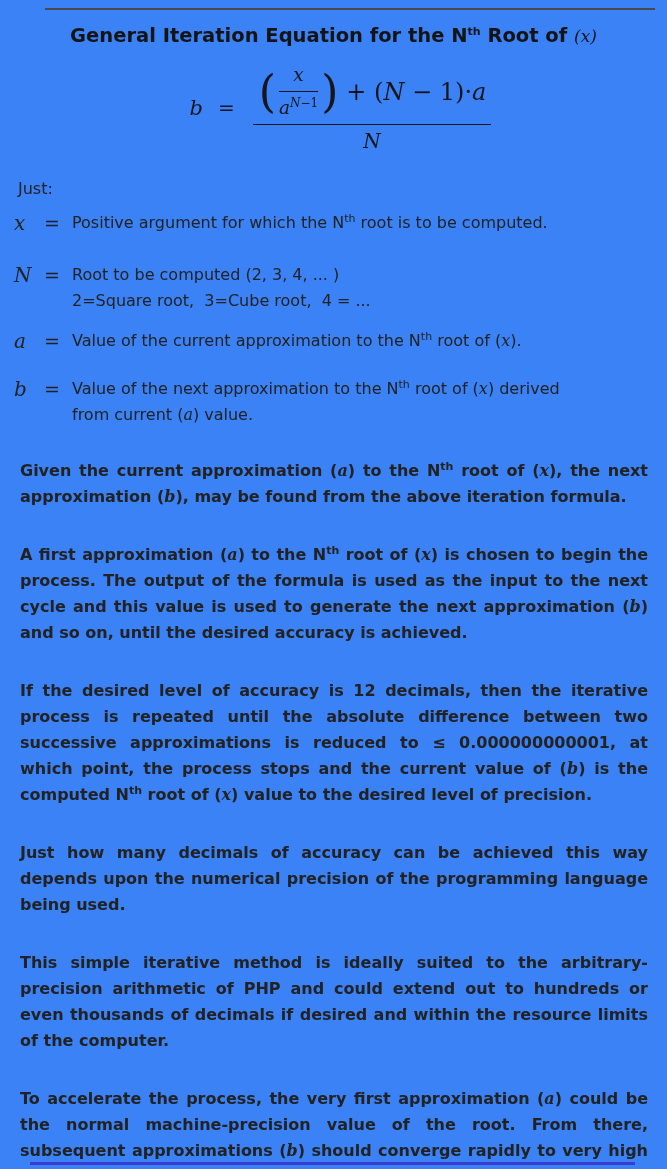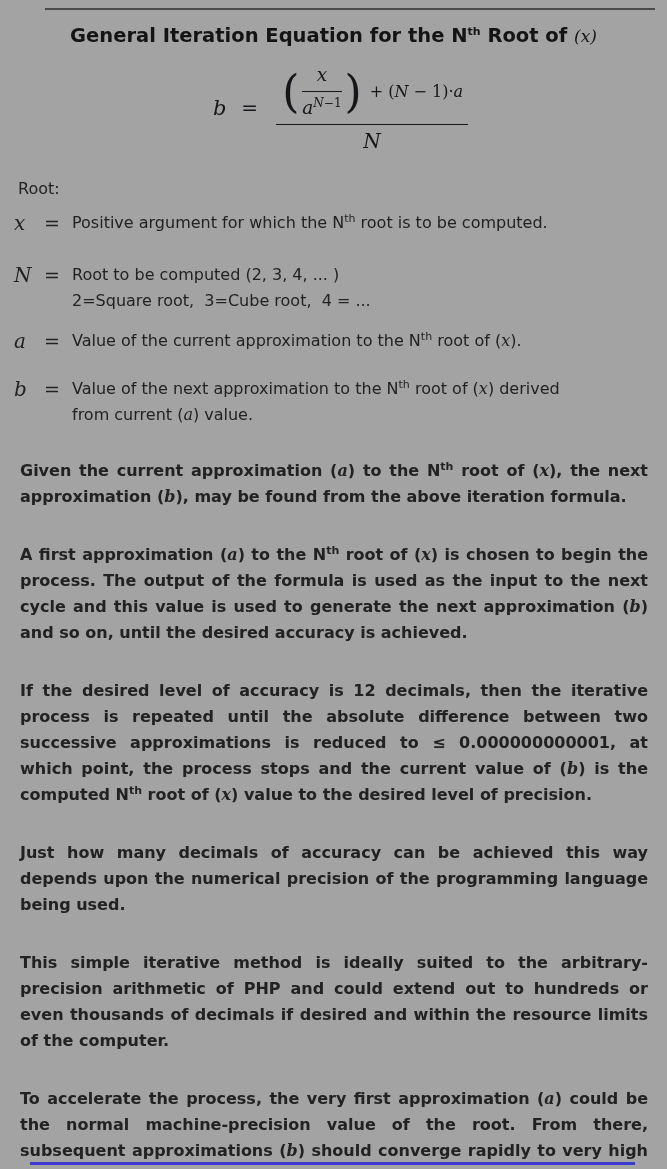--- a/index.html
+++ b/index.html
@@ -1,19 +1,19 @@
 <!DOCTYPE html>
 <html><head>
 <meta charset="utf-8">
 <style>
   html,body { margin:0; padding:0; background:#ffffff; }
   .page {
     position:relative;
     width:667px; height:1169px;
-    background:#a3a3a3;
+    background:#3b82f6;
     overflow:hidden;
     font-family:"DejaVu Sans", sans-serif;
     font-size:16px; line-height:26px;
     color:#222222;
   }
   
   .top-rule { position:absolute; top:8px; left:45px; width:610px; height:2px; background:#4a4a4a; }
   .bottom-rule { position:absolute; bottom:4px; left:30px; width:605px; height:3px; background:#3b3bd1; }
 
   
@@ -39,21 +39,21 @@
   .f-lhs { font-size:21px; margin-right:15px; }
   .f-eq  { font-size:20px; margin-right:18px; font-style:normal; }
   .frac { display:inline-flex; flex-direction:column; align-items:center; }
   .frac-bar { align-self:stretch; height:0; border-top:1.6px solid #16161a; margin:3px 0; }
   .f-num { display:inline-flex; align-items:center; font-size:20px; padding:0 5px; }
   .bigparen { font-size:44px; font-weight:300; line-height:0.9; margin:0 1px; font-style:normal; }
   .inner { margin:0 2px; font-size:18.5px; }
   .inner .f-num2 { padding:0 12px; }
   .inner .f-den2 { white-space:nowrap; }
   .exp { font-size:12px; line-height:0; vertical-align:super; font-style:normal; }
-  .f-term { font-size:16px; margin-left:7px; white-space:nowrap; font-style:normal; }
+  .f-term { font-size:24px; margin-left:7px; white-space:nowrap; font-style:normal; }
   .f-den { font-size:20px; }
 
   
   .where-label { margin:22px 0 0 18px; }
   .defs { margin:8px 0 0 14px; }
   .def-row { display:flex; align-items:flex-start; }
   .def-row.m1 { margin-bottom:26px; }
   .def-row.m2 { margin-bottom:14px; }
   .def-row.m3 { margin-bottom:22px; }
   .def-row.m4 { margin-bottom:30px; }
@@ -90,21 +90,21 @@
           <span class="f-den2"><span class="mv">a</span><sup class="exp"><i class="mv">N</i>−1</sup></span>
         </span>
         <span class="bigparen">)</span>
         <span class="f-term">+ (<i class="mv">N</i> − 1)·<i class="mv">a</i></span>
       </span>
       <span class="frac-bar"></span>
       <span class="f-den mv">N</span>
     </span>
   </div>
 
-  <div class="where-label">Root:</div>
+  <div class="where-label">Just:</div>
 
   <div class="defs">
 
     <div class="def-row m1">
       <span class="def-sym">x</span>
       <span class="def-eq">=</span>
       <span class="def-text">
         <span>Positive argument for which the N<sup class="sth">th</sup> root is to be computed.</span>
       </span>
     </div>

